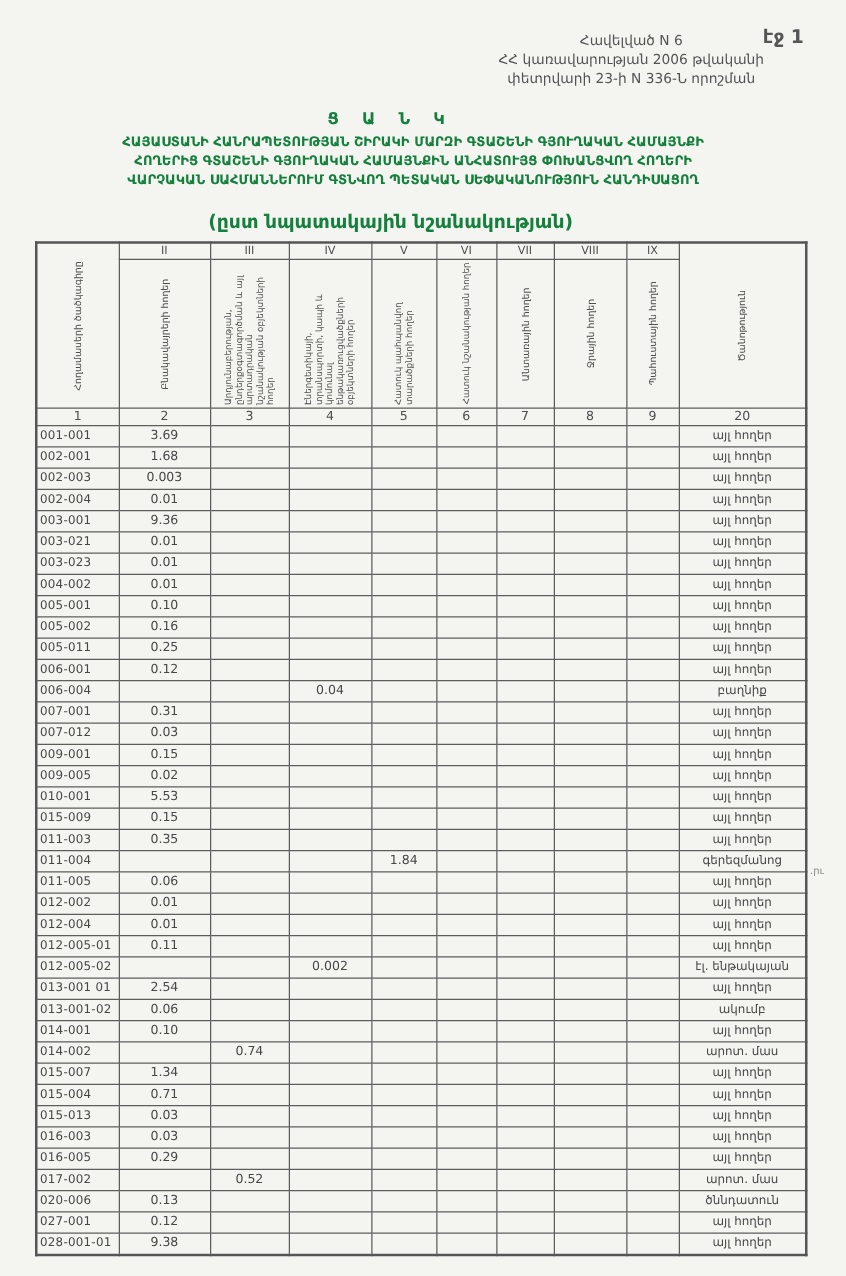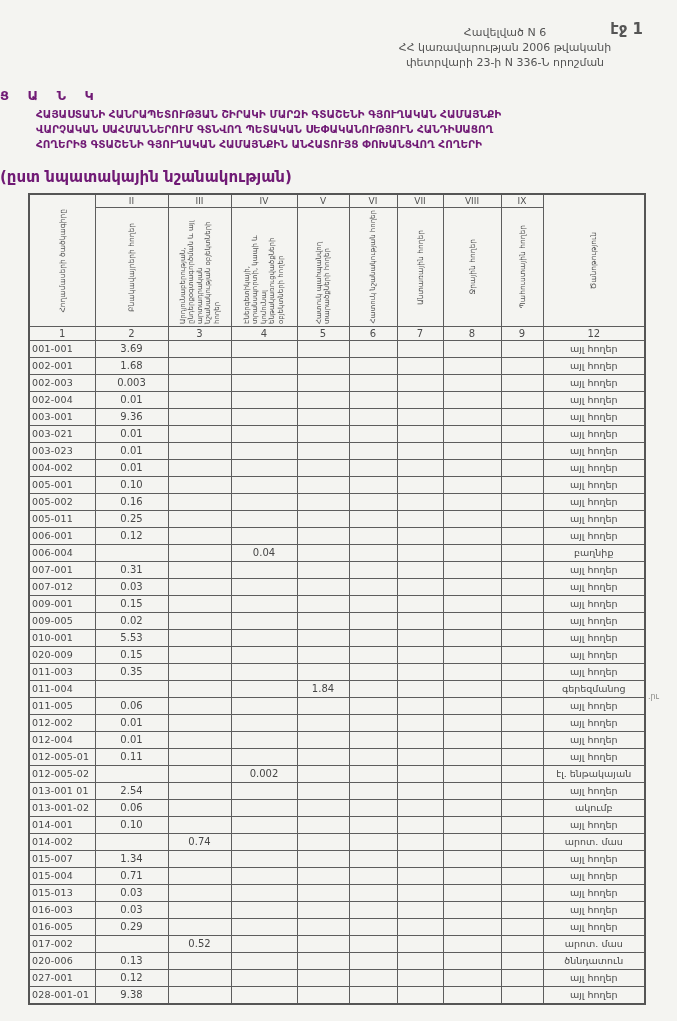--- a/index.html
+++ b/index.html
@@ -14,21 +14,21 @@
     position:absolute;top:20px;right:34px;
     font-size:15px;font-weight:bold;color:#555;
   }
   .annex{
     position:absolute;top:26px;right:22px;width:300px;
     text-align:center;font-size:11px;font-weight:normal;color:#535353;
     line-height:1.35;
   }
   .title-block{
     position:absolute;top:88px;left:0;width:625px;
-    color:#701a75;
+    text-align:center;color:#15803d;
   }
   .title-heading{font-size:13px;font-weight:bold;letter-spacing:7px;margin-bottom:4px;}
   .title-line{font-size:10.5px;font-weight:bold;line-height:1.45;padding-left:36px;}
   .title-note{font-size:15px;font-weight:bold;margin-top:15px;}
   table.land{
     position:absolute;top:193px;left:28px;
     border-collapse:collapse;table-layout:fixed;
     width:616px;
     background:transparent;
   }
@@ -70,22 +70,22 @@
 
 <div class="annex">
   <div>Հավելված N 6</div>
   <div>ՀՀ կառավարության 2006 թվականի</div>
   <div>փետրվարի 23-ի N 336-Ն որոշման</div>
 </div>
 
 <div class="title-block">
   <div class="title-heading">Ց Ա Ն Կ</div>
   <div class="title-line">ՀԱՅԱՍՏԱՆԻ ՀԱՆՐԱՊԵՏՈՒԹՅԱՆ ՇԻՐԱԿԻ ՄԱՐԶԻ ԳՏԱՇԵՆԻ ԳՅՈՒՂԱԿԱՆ ՀԱՄԱՅՆՔԻ</div>
+  <div class="title-line">ՀՈՂԵՐԻՑ ԳՏԱՇԵՆԻ ԳՅՈՒՂԱԿԱՆ ՀԱՄԱՅՆՔԻՆ ԱՆՀԱՏՈՒՅՑ ՓՈԽԱՆՑՎՈՂ ՀՈՂԵՐԻ</div>
   <div class="title-line">ՎԱՐՉԱԿԱՆ ՍԱՀՄԱՆՆԵՐՈՒՄ ԳՏՆՎՈՂ ՊԵՏԱԿԱՆ ՍԵՓԱԿԱՆՈՒԹՅՈՒՆ ՀԱՆԴԻՍԱՑՈՂ</div>
-  <div class="title-line">ՀՈՂԵՐԻՑ ԳՏԱՇԵՆԻ ԳՅՈՒՂԱԿԱՆ ՀԱՄԱՅՆՔԻՆ ԱՆՀԱՏՈՒՅՑ ՓՈԽԱՆՑՎՈՂ ՀՈՂԵՐԻ</div>
   <div class="title-note">(ըստ նպատակային նշանակության)</div>
 </div>
 
 <table class="land">
   <colgroup>
     <col style="width:66px">
       <col style="width:73px">
       <col style="width:63px">
     <col style="width:66px">
       <col style="width:52px">
@@ -141,21 +141,21 @@
     <tr class="num-row">
       <th>1</th>
       <th>2</th>
       <th>3</th>
       <th>4</th>
       <th>5</th>
       <th>6</th>
       <th>7</th>
       <th>8</th>
       <th>9</th>
-      <th>12</th>
+      <th>20</th>
     </tr>
   </thead>
   <tbody id="table-body">
       <tr>
         <td class="code">001-001</td>
         <td class="num">3.69</td>
         <td class="num"></td>
         <td class="num"></td>
         <td class="num"></td>
         <td class="num"></td>
@@ -362,21 +362,21 @@
         <td class="num"></td>
         <td class="num"></td>
         <td class="num"></td>
         <td class="num"></td>
         <td class="num"></td>
         <td class="num"></td>
         <td class="num"></td>
         <td class="note">այլ հողեր</td>
       </tr>
       <tr>
-        <td class="code">020-009</td>
+        <td class="code">015-009</td>
         <td class="num">0.15</td>
         <td class="num"></td>
         <td class="num"></td>
         <td class="num"></td>
         <td class="num"></td>
         <td class="num"></td>
         <td class="num"></td>
         <td class="num"></td>
         <td class="note">այլ հողեր</td>
       </tr>

